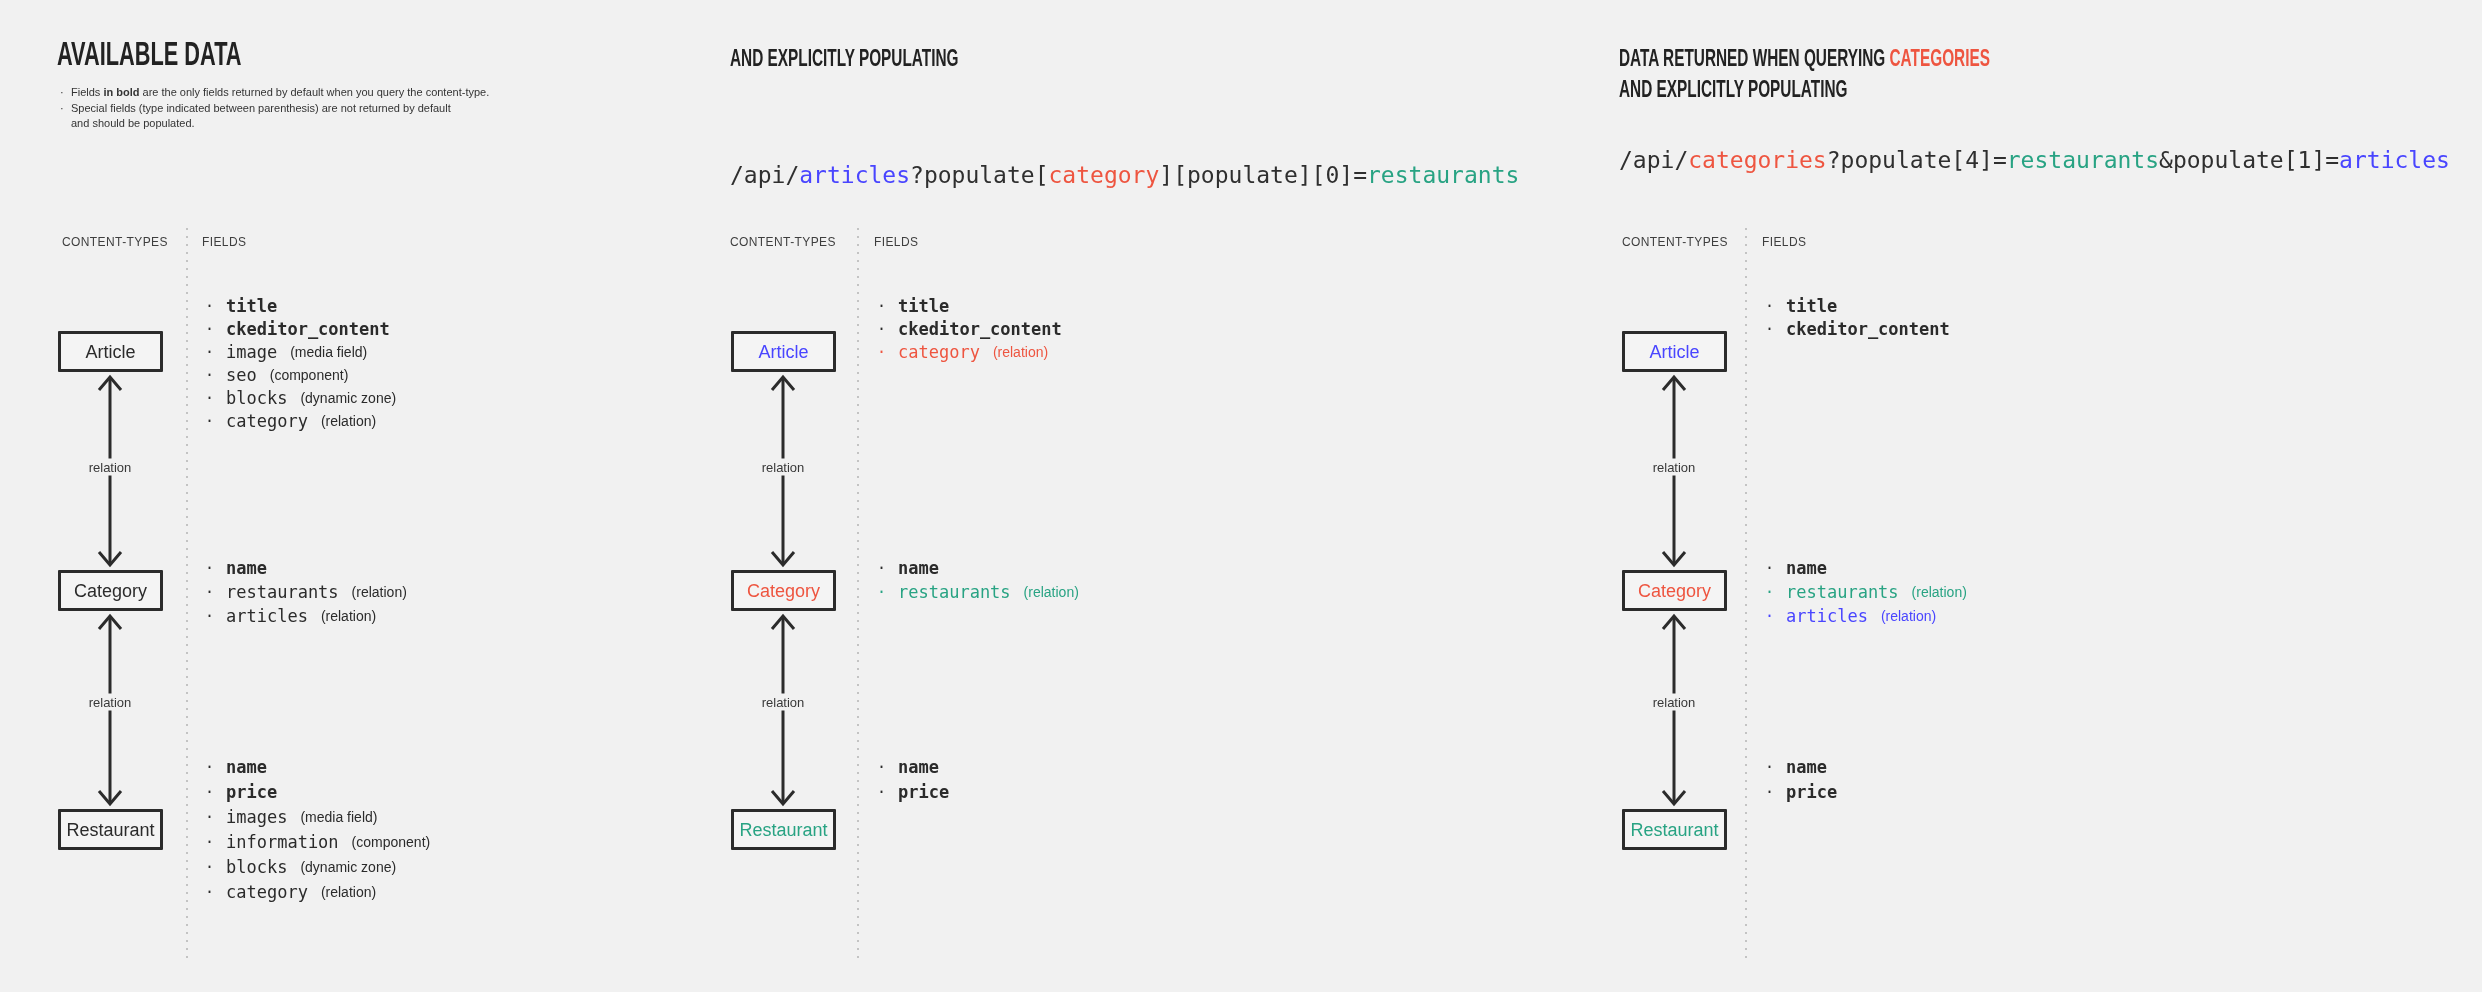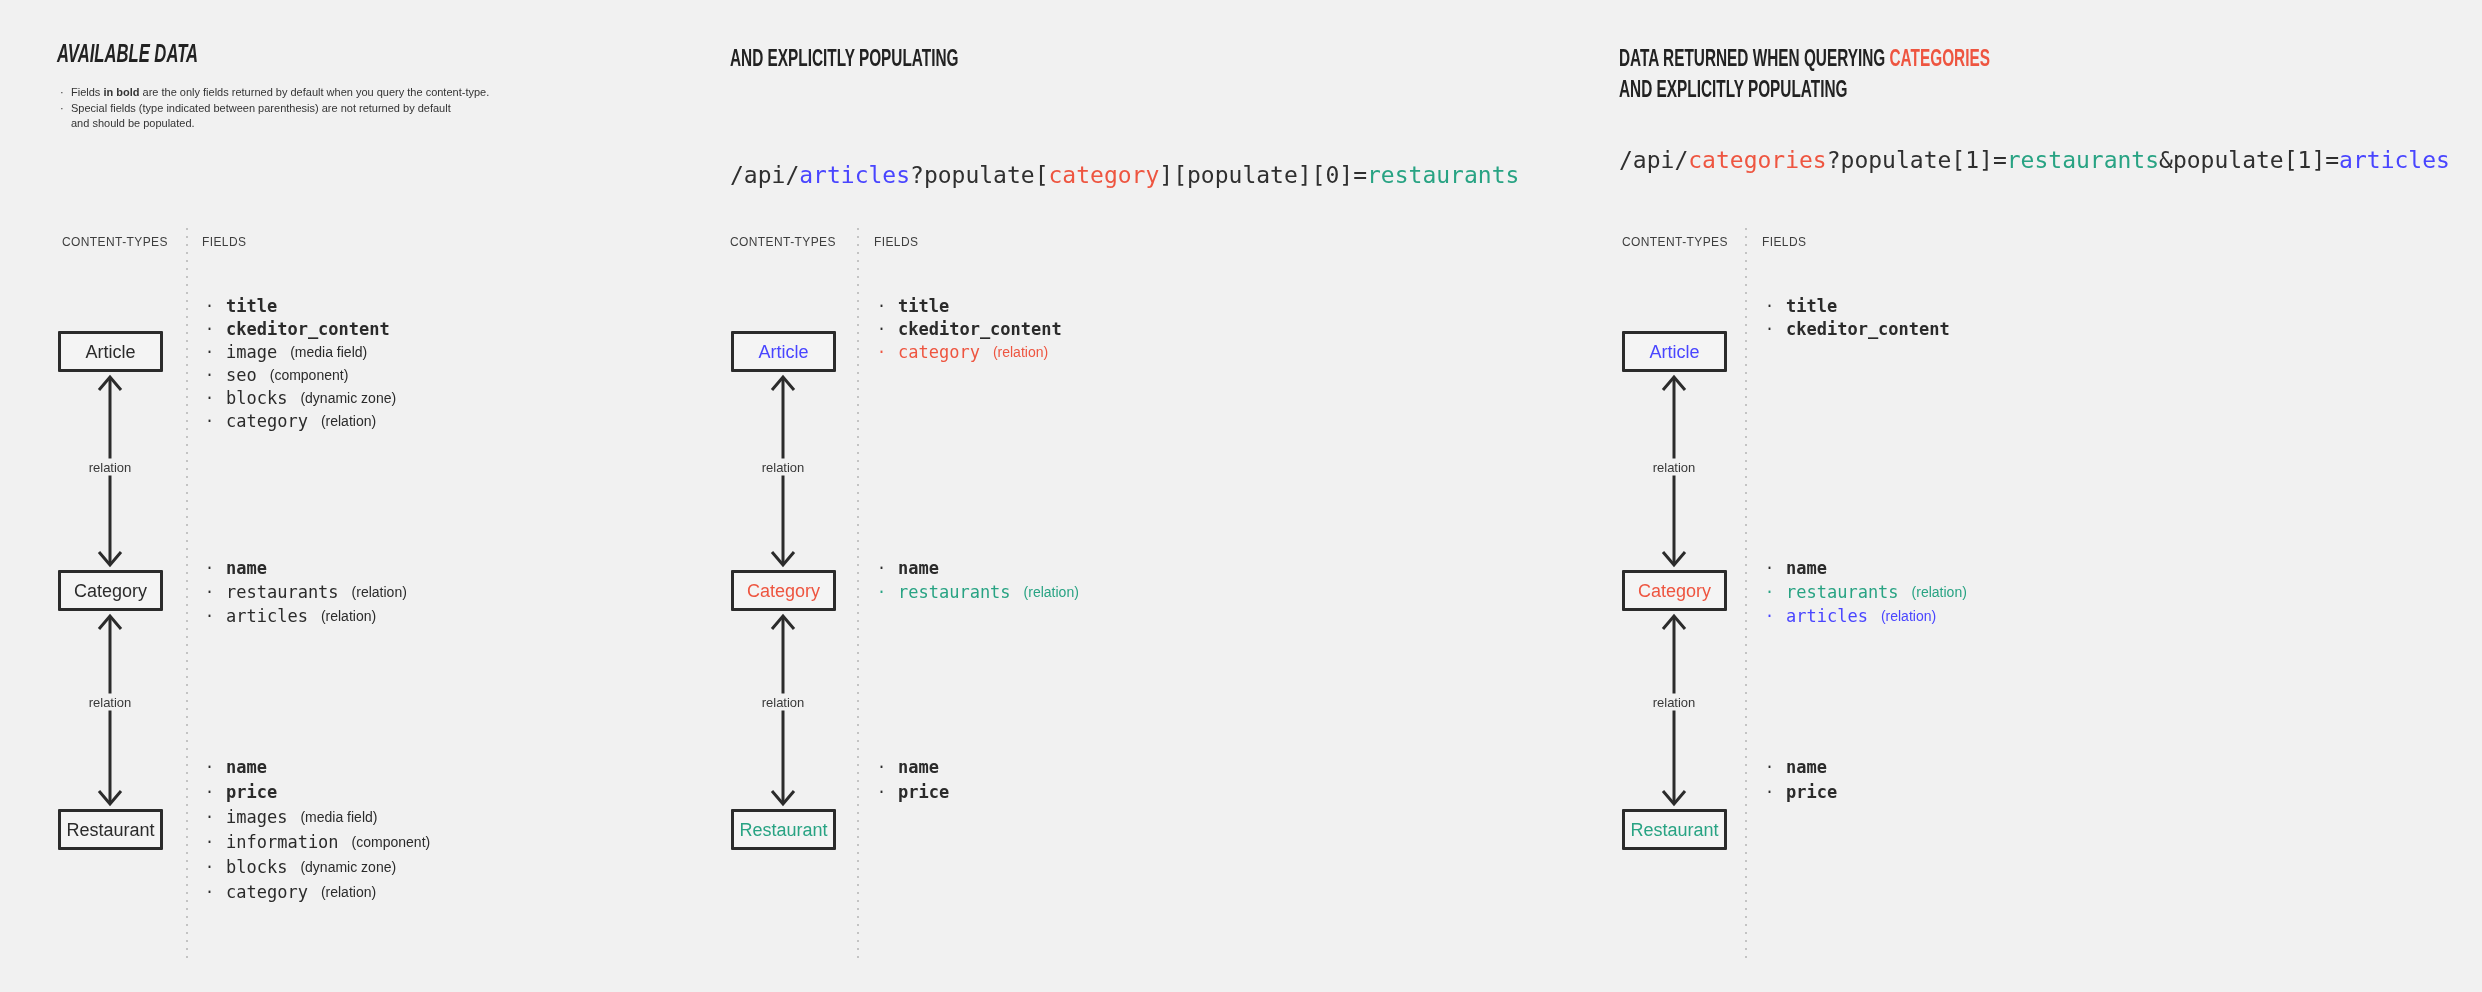--- a/index.html
+++ b/index.html
@@ -1,21 +1,21 @@
 <!DOCTYPE html>
 <html><head>
 <meta charset="utf-8">
 <style>
   html,body{margin:0;padding:0;}
   body{width:2482px;height:992px;background:#f1f1f1;overflow:hidden;
        font-family:"Liberation Sans",sans-serif;color:#2b2b2b;}
   .canvas{position:relative;width:2482px;height:992px;background:#f1f1f1;}
   
   .hd{position:absolute;font-weight:bold;font-size:24px;line-height:31px;color:#222;white-space:nowrap;}
-  .hd.t1{font-size:26px;font-style:italic;}
+  .hd.t1{font-size:34px;}
   .squeeze{display:inline-block;transform:scaleX(.64);transform-origin:0 50%;white-space:nowrap;}
   .b{font-weight:bold;}
   
   .notes{position:absolute;font-size:11px;line-height:15.5px;color:#343434;}
   .note{display:flex;}
   .nbullet{width:11px;flex:none;}
   .ntext{white-space:pre-line;}
   
   .code{position:absolute;font-family:"DejaVu Sans Mono",monospace;font-size:23px;line-height:26px;color:#2f2f2f;white-space:nowrap;}
   
@@ -234,21 +234,21 @@
           <span class="fname b">price</span>
         </div>
       </div>
   </div>
 
   <div>
     <div class="hd" style="left:1619px;top:42px">
       <div><span class="squeeze"><span>DATA RETURNED WHEN QUERYING </span><span style="color: rgb(238, 85, 64);">CATEGORIES</span></span></div>
       <div><span class="squeeze"><span>AND EXPLICITLY POPULATING</span></span></div>
     </div>
-    <div class="code" style="left:1619px;top:147px"><span>/api/</span><span style="color: rgb(238, 85, 64);">categories</span><span>?populate[1]=</span><span style="color: rgb(40, 163, 131);">restaurants</span><span>&amp;populate[1]=</span><span style="color: rgb(73, 69, 255);">articles</span></div>
+    <div class="code" style="left:1619px;top:147px"><span>/api/</span><span style="color: rgb(238, 85, 64);">categories</span><span>?populate[4]=</span><span style="color: rgb(40, 163, 131);">restaurants</span><span>&amp;populate[1]=</span><span style="color: rgb(73, 69, 255);">articles</span></div>
 
     <div class="caption" style="left:1622px;top:235px">CONTENT-TYPES</div>
     <div class="caption" style="left:1762px;top:235px">FIELDS</div>
     <div class="vdots" style="left:1745px;top:228px;height:730px"></div>
 
     <div class="ctbox" style="left:1622px;top:331px">
         <span style="color: rgb(73, 69, 255);">Article</span>
       </div>
     <div class="ctbox" style="left:1622px;top:570px">
         <span style="color: rgb(238, 85, 64);">Category</span>

